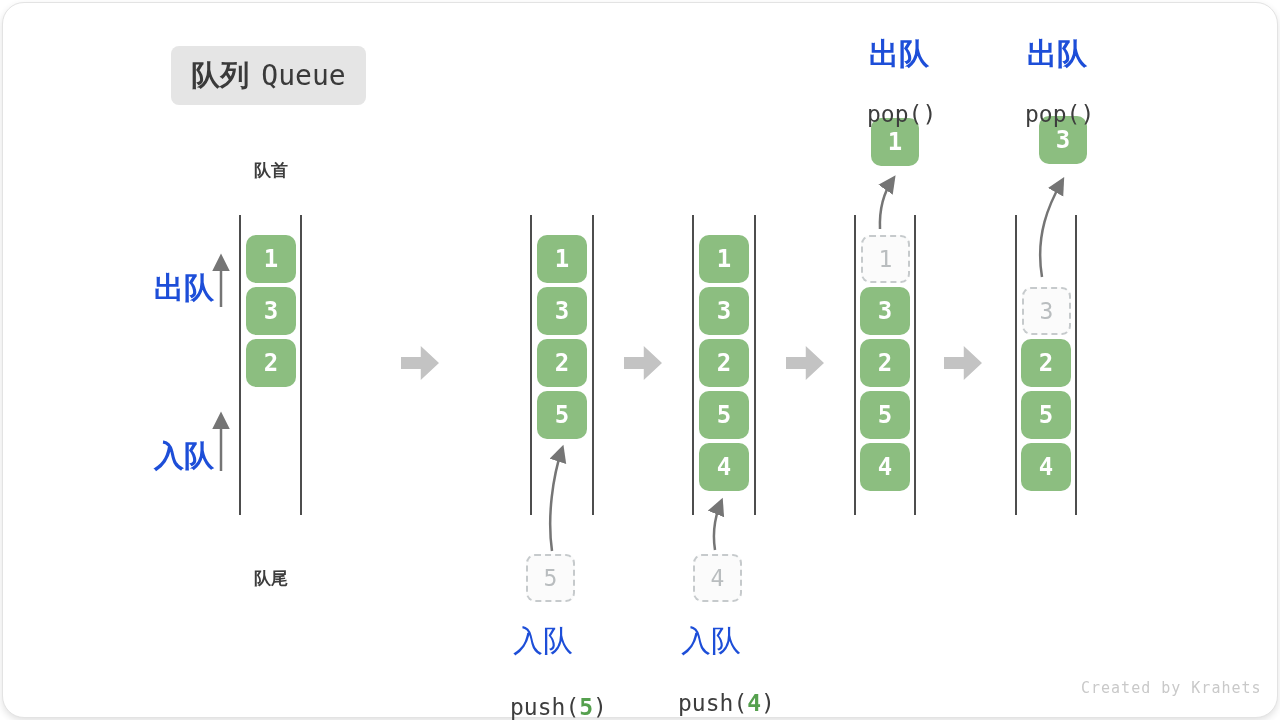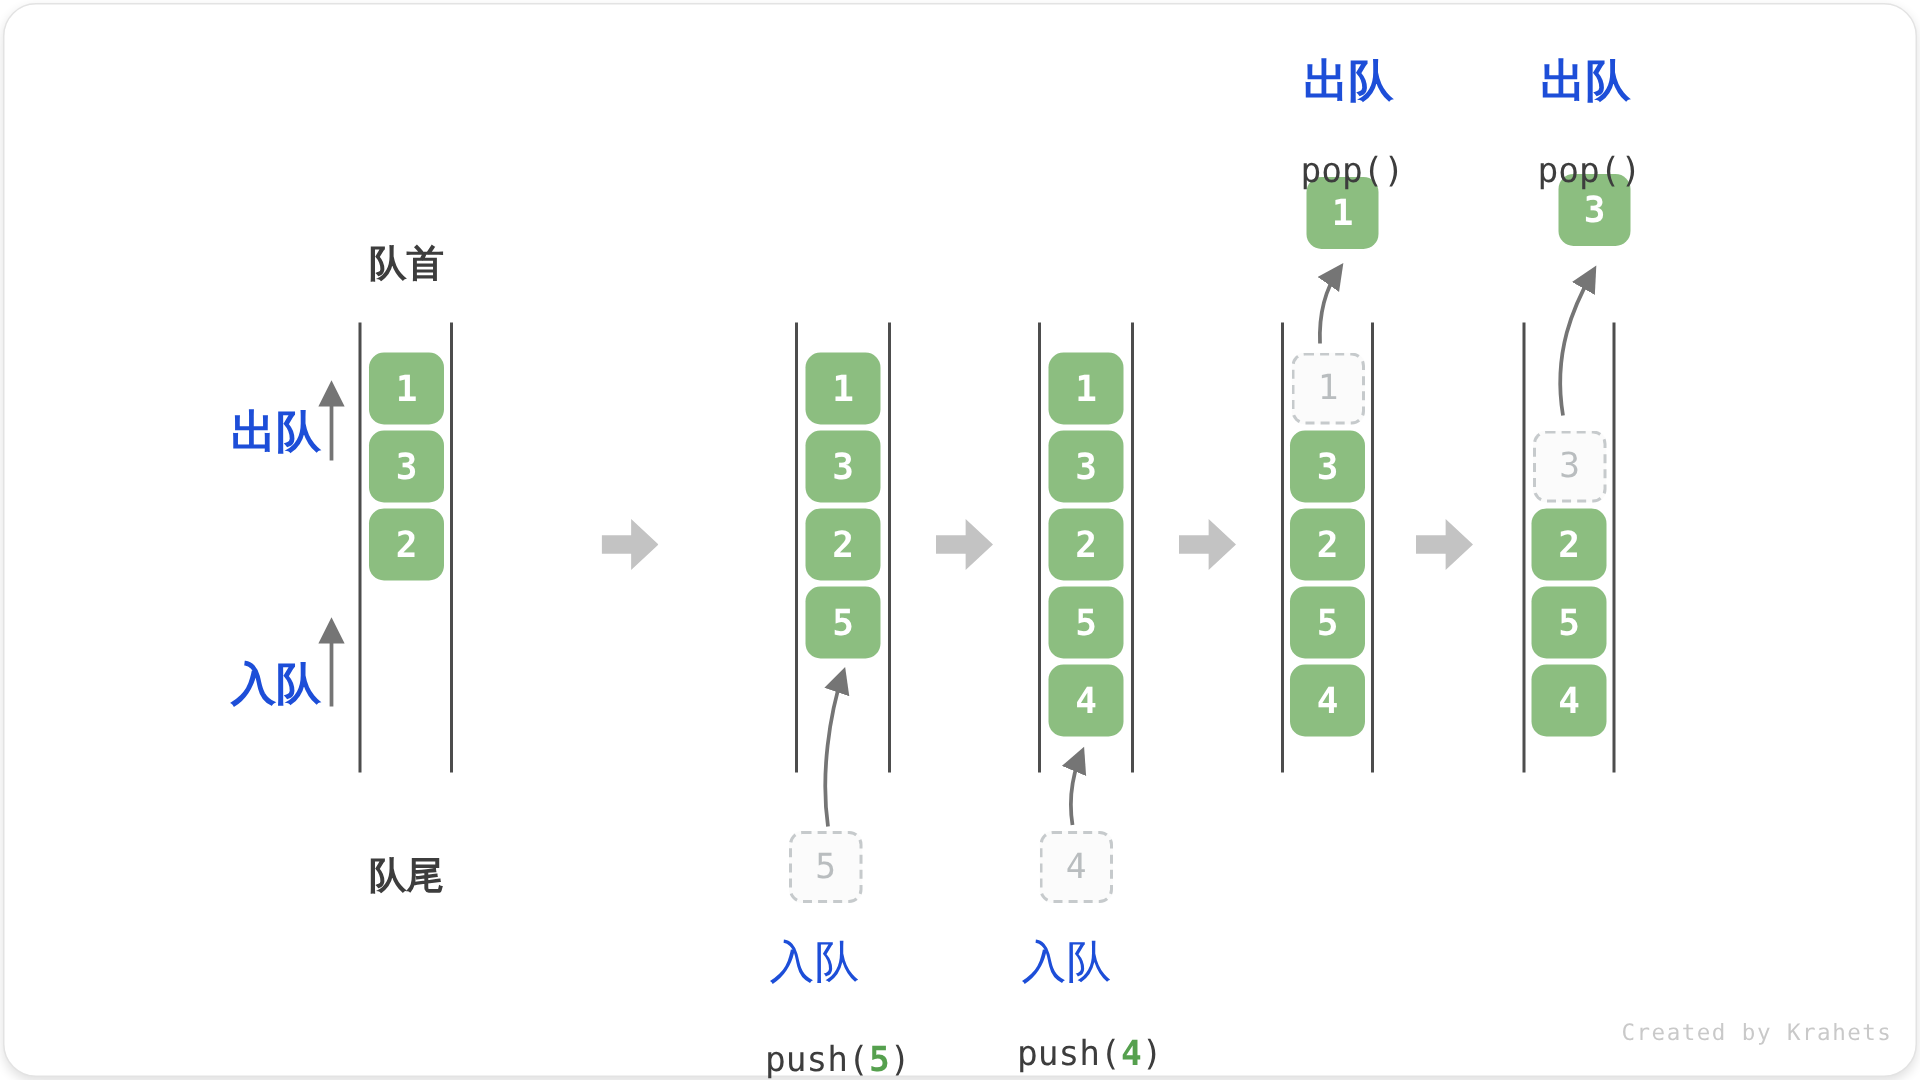--- a/index.html
+++ b/index.html
@@ -19,39 +19,43 @@
 
   
   .box{width:50px;height:48px;background:#8cbe80;border-radius:10px;display:flex;align-items:center;
        justify-content:center;color:#ffffff;font-size:24px;font-weight:bold;
        font-family:"DejaVu Sans Mono","Liberation Mono",monospace;}
   .ghost{box-sizing:border-box;width:49px;height:48px;background:#fbfbfb;border:2px dashed #c6cacc;
          border-radius:9px;display:flex;align-items:center;justify-content:center;color:#b9bdbf;
          font-size:23px;font-family:"DejaVu Sans Mono","Liberation Mono",monospace;}
 
   
-  .cjk{color:#3d3d3d;font-size:25px;font-weight:bold;white-space:nowrap;}
+  .cjk{color:#3d3d3d;font-size:17px;font-weight:bold;white-space:nowrap;}
   .cjk-med{color:#1d4ed8;font-size:30px;font-weight:600;white-space:nowrap;font-family:Liberation Mono, monospace;}
   .mono{color:#3d3d3d;font-size:23px;font-family:"DejaVu Sans Mono","Liberation Mono",monospace;white-space:nowrap;margin-top:32px;}
   .mono .arg{color:#55a04e;font-weight:bold;}
 
   
   .blockarrow{width:38px;height:34px;background:#c3c3c3;top:343px;
       clip-path:polygon(0% 32%,52% 32%,52% 0%,100% 50%,52% 100%,52% 68%,0% 68%);}
 
   .watermark{left:1078px;top:676px;font-size:15px;color:#c9c9c9;letter-spacing:1px;
              font-family:"DejaVu Sans Mono","Liberation Mono",monospace;}
 
   svg.overlay{position:absolute;left:0;top:0;width:1280px;height:720px;pointer-events:none;}
 </style>
 </head>
 <body>
 
 <div class="canvas">
 
+  <div class="abs badge">
+    <span class="zh">队列</span>
+    <span class="en">Queue</span>
+  </div>
 
   <div class="abs cjk" style="left:238px;top:156px;width:60px;text-align:center;">队首</div>
   <div class="abs cjk" style="left:238px;top:540px;width:60px;text-align:center;margin-top:24px;">队尾</div>
 
   <div class="abs cjk-med" style="left:151px;top:265px;">出队</div>
   <div class="abs cjk-med" style="left:151px;top:433px;">入队</div>
 
   <div class="abs vline" style="left:236px;"></div>
   <div class="abs vline" style="left:297px;"></div>
   <div class="abs vline" style="left:527px;"></div>

